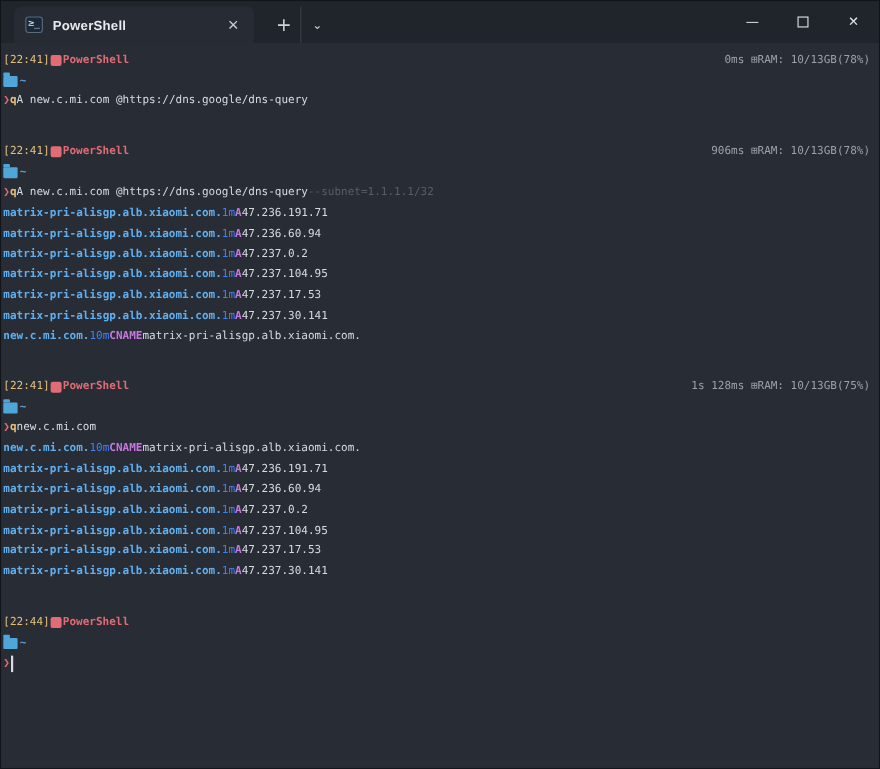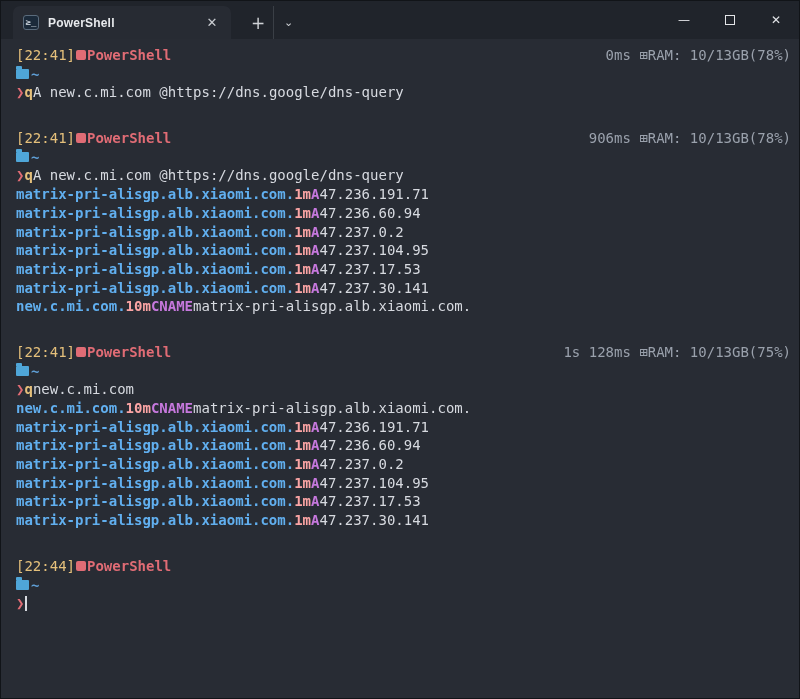--- a/index.html
+++ b/index.html
@@ -52,35 +52,35 @@
     width: 46px; display: flex; align-items: center; justify-content: center;
     color: #e3e5e8; font-size: 12px; cursor: pointer;
     font-family: "DejaVu Sans", sans-serif;
   }
   .win-btn .max-glyph {
     width: 10px; height: 10px; border: 1px solid #e3e5e8; display: block;
   }
   
   .terminal {
     height: 661px; background: #282c34;
-    padding: 7px 8px 0 15px;
-    font-size: 14px; color: #d7dae0;
+    padding: 7px 8px 0 2px;
+    font-size: 10px; color: #d7dae0;
     cursor: text;
   }
   .block { margin-bottom: 27px; }
   .line {
     white-space: pre; line-height: 18.7px; height: 18.7px;
     display: flex; align-items: center;
   }
   .line .grow { flex: 1; }
   .c-time   { color: #e5c07b; }
   .c-app    { color: #e06c75; font-weight: bold; }
   .c-meta   { color: #9aa1ac; }
   .c-host   { color: #61afef; font-weight: bold; }
-  .c-ttl    { color: #fca5a5; font-weight: bold; }
+  .c-ttl    { color: #3b82f6; font-weight: normal; }
   .c-type   { color: #c678dd; font-weight: bold; }
   .c-val    { color: #d7dae0; font-weight: normal; }
   .c-prompt { color: #e06c75; font-weight: bold; }
   .c-tool   { color: #e5c07b; font-weight: bold; }
   .c-cmd    { color: #d7dae0; font-weight: normal; }
   .c-muted  { color: #575e6a; }
   .badge {
     display: inline-block; width: 10px; height: 10px;
     background: #e06c75; border-radius: 2px; margin: 0 1px;
   }
@@ -123,21 +123,21 @@
 
 <div class="terminal" id="terminal">
     <div class="block">
       <div class="line"><span class="c-time">[22:41]</span> <span class="badge"></span> <span class="c-app">PowerShell</span><span class="grow"></span><span class="c-meta">0ms ⊞RAM: 10/13GB(78%)</span></div>
       <div class="line"><span class="folder"></span> <span class="cwd">~</span></div>
       <div class="line"><span class="c-prompt">❯</span> <span class="c-tool">q</span> <span class="c-cmd">A new.c.mi.com @https://dns.google/dns-query</span>  </div>
     </div>
     <div class="block">
       <div class="line"><span class="c-time">[22:41]</span> <span class="badge"></span> <span class="c-app">PowerShell</span><span class="grow"></span><span class="c-meta">906ms ⊞RAM: 10/13GB(78%)</span></div>
       <div class="line"><span class="folder"></span> <span class="cwd">~</span></div>
-      <div class="line"><span class="c-prompt">❯</span> <span class="c-tool">q</span> <span class="c-cmd">A new.c.mi.com @https://dns.google/dns-query</span>  </div>
+      <div class="line"><span class="c-prompt">❯</span> <span class="c-tool">q</span> <span class="c-cmd">A new.c.mi.com @https://dns.google/dns-query</span>  <span class="c-muted">--subnet=1.1.1.1/32</span></div>
       <div class="line"><span class="c-host">matrix-pri-alisgp.alb.xiaomi.com.</span> <span class="c-ttl">1m</span> <span class="c-type">A</span> <span class="c-val">47.236.191.71</span></div>
       <div class="line"><span class="c-host">matrix-pri-alisgp.alb.xiaomi.com.</span> <span class="c-ttl">1m</span> <span class="c-type">A</span> <span class="c-val">47.236.60.94</span></div>
       <div class="line"><span class="c-host">matrix-pri-alisgp.alb.xiaomi.com.</span> <span class="c-ttl">1m</span> <span class="c-type">A</span> <span class="c-val">47.237.0.2</span></div>
       <div class="line"><span class="c-host">matrix-pri-alisgp.alb.xiaomi.com.</span> <span class="c-ttl">1m</span> <span class="c-type">A</span> <span class="c-val">47.237.104.95</span></div>
       <div class="line"><span class="c-host">matrix-pri-alisgp.alb.xiaomi.com.</span> <span class="c-ttl">1m</span> <span class="c-type">A</span> <span class="c-val">47.237.17.53</span></div>
       <div class="line"><span class="c-host">matrix-pri-alisgp.alb.xiaomi.com.</span> <span class="c-ttl">1m</span> <span class="c-type">A</span> <span class="c-val">47.237.30.141</span></div>
       <div class="line"><span class="c-host">new.c.mi.com.</span> <span class="c-ttl">10m</span> <span class="c-type">CNAME</span> <span class="c-val">matrix-pri-alisgp.alb.xiaomi.com.</span></div>
     </div>
     <div class="block">
       <div class="line"><span class="c-time">[22:41]</span> <span class="badge"></span> <span class="c-app">PowerShell</span><span class="grow"></span><span class="c-meta">1s 128ms ⊞RAM: 10/13GB(75%)</span></div>

